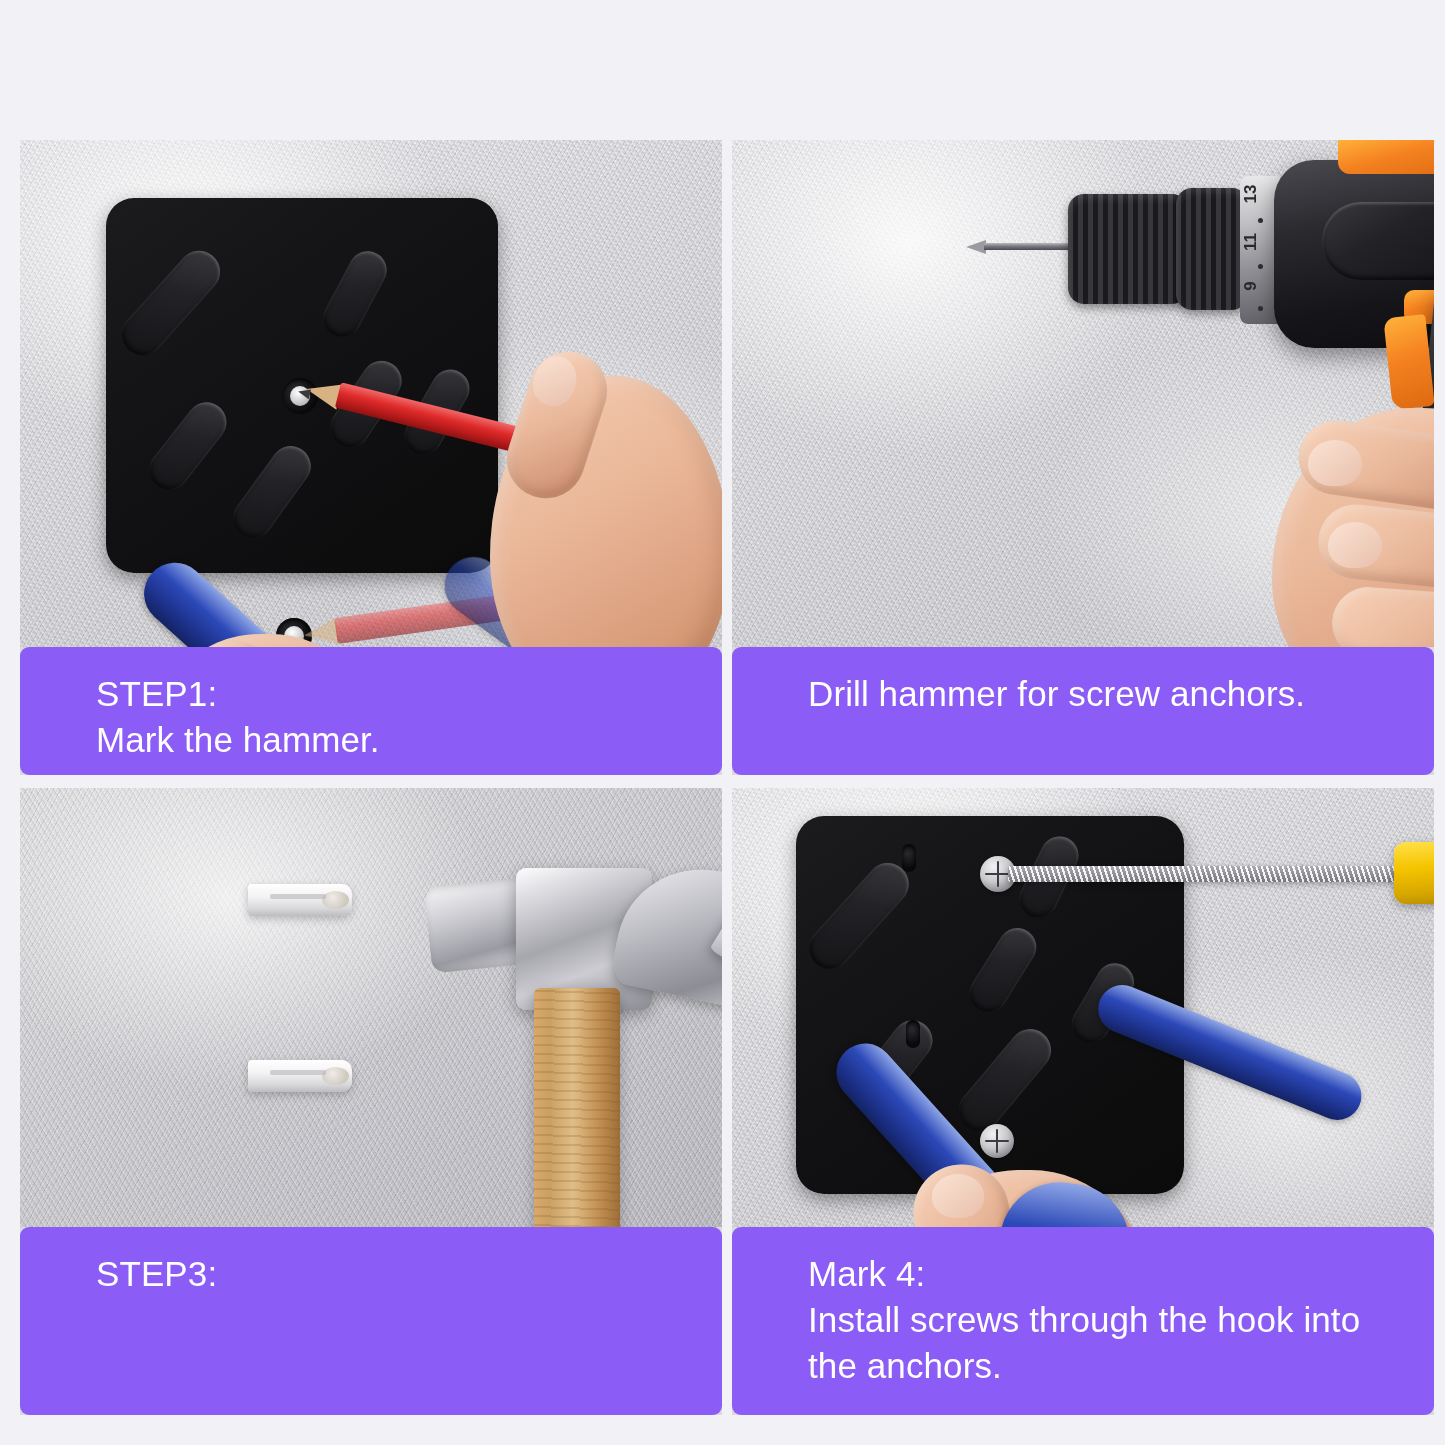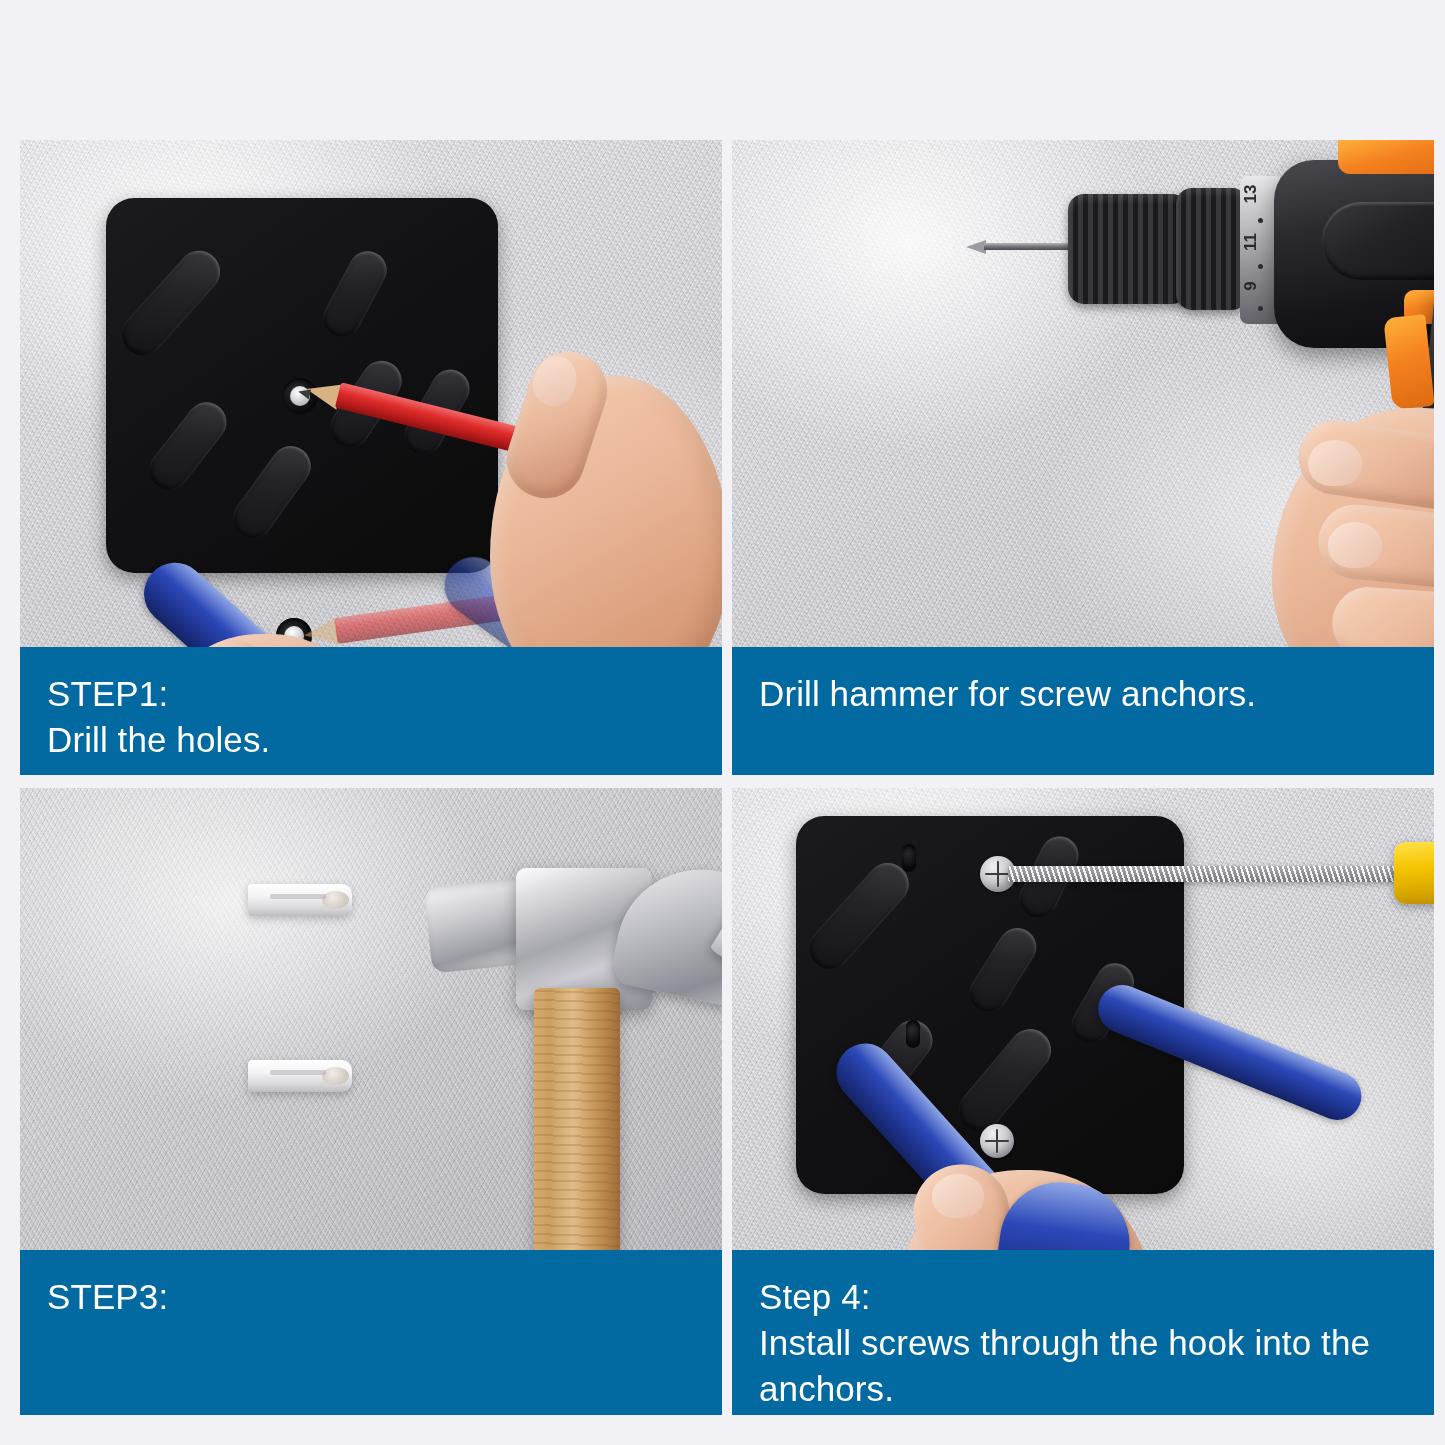--- a/index.html
+++ b/index.html
@@ -291,35 +291,36 @@
   .driver-handle-y {
     position: absolute;
     background: linear-gradient(175deg, #ffe14a 0%, #f5c400 40%, #d9a800 75%, #b78c00 100%);
     border-radius: 12px 16px 16px 12px;
     box-shadow: 0 3px 10px rgba(0,0,0,0.3);
   }
 
   
   .caption {
     flex: 0 0 auto;
-    background: #0369a1;
+    background: #8b5cf6;
     color: #ffffff;
-    padding: 24px 48px 26px 27px;
+    padding: 24px 48px 26px 76px;
     box-sizing: border-box;
     line-height: 1.32;
+    border-radius: 9px;
   }
   .caption .step-label,
   .caption .step-text {
     font-size: 35px;
     font-weight: normal;
     display: block;
     letter-spacing: 0.1px;
   }
   .card-1 .caption, .card-2 .caption { height: 128px; }
-  .card-3 .caption, .card-4 .caption { height: 165px; }
+  .card-3 .caption, .card-4 .caption { height: 188px; }
 </style>
 </head>
 <body>
 
 <div class="page">
 
 
   <div class="grid">
 
     <div class="card card-1">
@@ -352,21 +353,21 @@
 
         <div class="hand" style="left:470px; top:236px; width:240px; height:330px;"></div>
         <div class="finger" style="left:498px; top:210px; width:78px; height:150px; transform:rotate(18deg);"></div>
         <div class="nail" style="left:514px; top:216px; width:42px; height:50px; transform:rotate(18deg);"></div>
         <div class="hand" style="left:130px; top:494px; width:230px; height:200px;"></div>
         <div class="finger" style="left:176px; top:500px; width:86px; height:140px; transform:rotate(-12deg);"></div>
       </div>
 
       <div class="caption">
         <span class="step-label">STEP1:</span>
-        <span class="step-text">Drill the holes.</span>
+        <span class="step-text">Mark the hammer.</span>
       </div>
     </div>
 
     <div class="card card-2">
       <div class="photo">
         <div class="wall"></div>
 
         <div class="drill-bit-tip" style="left:234px; top:100px;"></div>
         <div class="drill-bit" style="left:252px; top:103px; width:100px;"></div>
 
@@ -449,19 +450,19 @@
         <div class="blue-tool" style="left:368px; top:188px; width:280px; height:48px; transform:rotate(22deg);"></div>
         <div class="blue-tool" style="left:114px; top:234px; width:280px; height:58px; transform:rotate(48deg);"></div>
 
         <div class="hand" style="left:168px; top:382px; width:250px; height:220px;"></div>
         <div class="finger" style="left:186px; top:376px; width:96px; height:150px; transform:rotate(-10deg);"></div>
         <div class="nail" style="left:200px; top:386px; width:52px; height:44px;"></div>
         <div class="blue-tool" style="left:268px; top:386px; width:130px; height:124px; border-radius:60px 60px 50px 50px; transform:rotate(8deg);"></div>
       </div>
 
       <div class="caption">
-        <span class="step-label">Step 4:</span>
+        <span class="step-label">Mark 4:</span>
         <span class="step-text">Install screws through the hook into the anchors.</span>
       </div>
     </div>
 
   </div>
 </div>
 
 </body></html>

